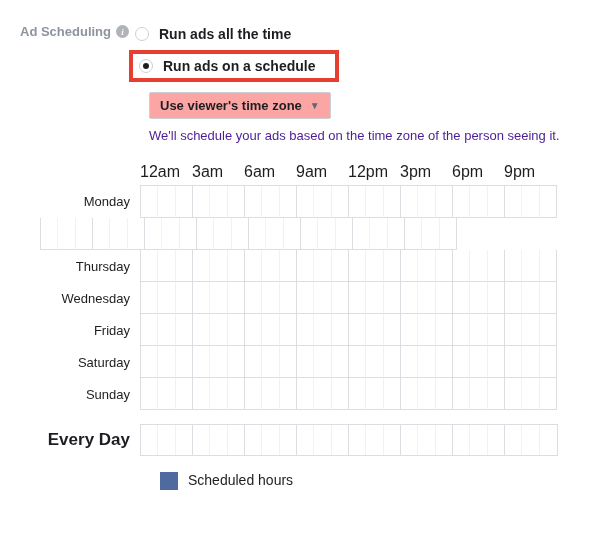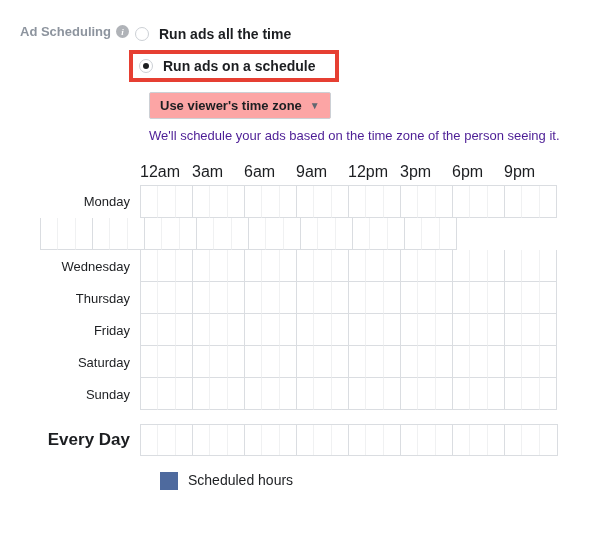--- a/index.html
+++ b/index.html
@@ -261,50 +261,50 @@
           <div class="cell major"></div>
           <div class="cell"></div>
           <div class="cell"></div>
           <div class="cell major"></div>
           <div class="cell"></div>
           <div class="cell"></div>
           <div class="cell major"></div>
         </div>
       </div>
       <div class="day-row">
+        <div class="day-label">Thursday</div>
+        <div class="cells" style="border-top: none;">
+          <div class="cell"></div>
+          <div class="cell"></div>
+          <div class="cell major"></div>
+          <div class="cell"></div>
+          <div class="cell"></div>
+          <div class="cell major"></div>
+          <div class="cell"></div>
+          <div class="cell"></div>
+          <div class="cell major"></div>
+          <div class="cell"></div>
+          <div class="cell"></div>
+          <div class="cell major"></div>
+          <div class="cell"></div>
+          <div class="cell"></div>
+          <div class="cell major"></div>
+          <div class="cell"></div>
+          <div class="cell"></div>
+          <div class="cell major"></div>
+          <div class="cell"></div>
+          <div class="cell"></div>
+          <div class="cell major"></div>
+          <div class="cell"></div>
+          <div class="cell"></div>
+          <div class="cell major"></div>
+        </div>
+      </div>
+      <div class="day-row">
         <div class="day-label">Wednesday</div>
-        <div class="cells" style="border-top: none;">
-          <div class="cell"></div>
-          <div class="cell"></div>
-          <div class="cell major"></div>
-          <div class="cell"></div>
-          <div class="cell"></div>
-          <div class="cell major"></div>
-          <div class="cell"></div>
-          <div class="cell"></div>
-          <div class="cell major"></div>
-          <div class="cell"></div>
-          <div class="cell"></div>
-          <div class="cell major"></div>
-          <div class="cell"></div>
-          <div class="cell"></div>
-          <div class="cell major"></div>
-          <div class="cell"></div>
-          <div class="cell"></div>
-          <div class="cell major"></div>
-          <div class="cell"></div>
-          <div class="cell"></div>
-          <div class="cell major"></div>
-          <div class="cell"></div>
-          <div class="cell"></div>
-          <div class="cell major"></div>
-        </div>
-      </div>
-      <div class="day-row">
-        <div class="day-label">Thursday</div>
         <div class="cells" style="border-top: none;">
           <div class="cell"></div>
           <div class="cell"></div>
           <div class="cell major"></div>
           <div class="cell"></div>
           <div class="cell"></div>
           <div class="cell major"></div>
           <div class="cell"></div>
           <div class="cell"></div>
           <div class="cell major"></div>

